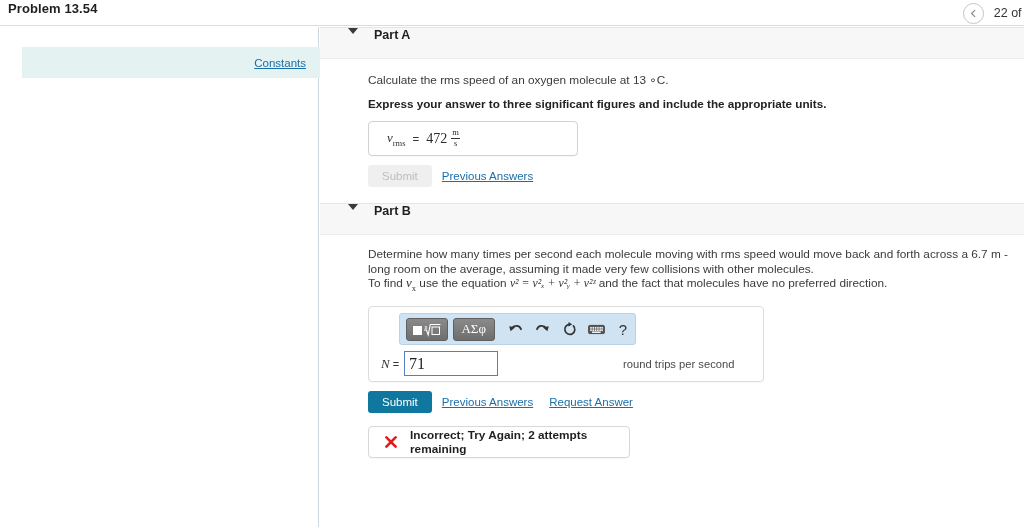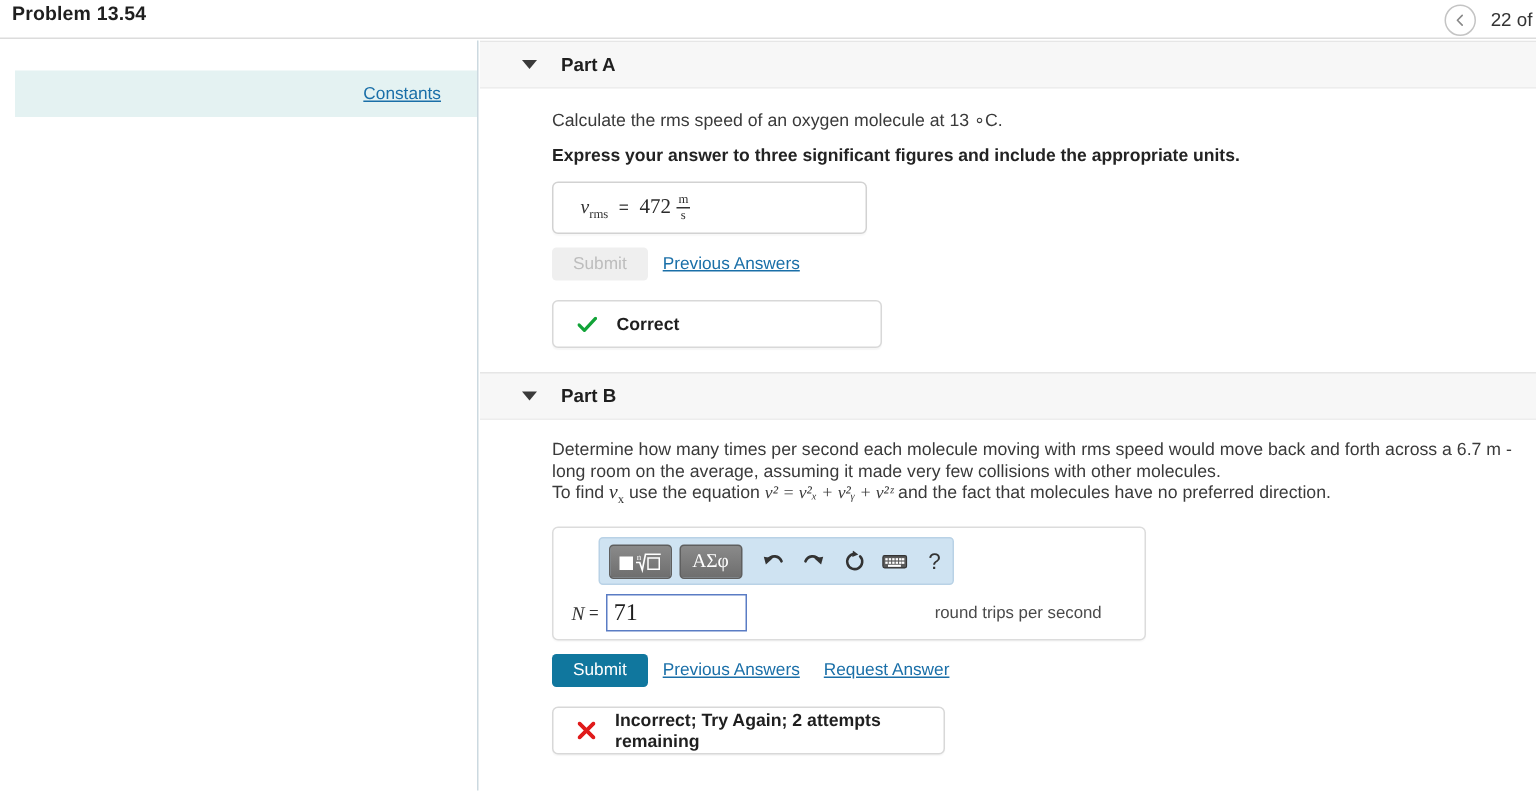--- a/index.html
+++ b/index.html
@@ -41,21 +41,21 @@
   }
 
   
   #sidebar {
     position: absolute; left: 0; top: 27px;
     width: 319px; height: 500px;
     background: #ffffff;
     border-right: 1px solid #ccd9e0;
   }
   #constants-bar {
-    position: absolute; left: 10px; top: 20px;
+    position: absolute; left: 22px; top: 20px;
     width: 308px; height: 31px;
     background: #e4f2f2;
     display: flex; align-items: center; justify-content: flex-end;
   }
   #constants-link {
     font-size: 11.5px; color: #1a6fa8;
     text-decoration: underline; cursor: pointer;
     margin-right: 24px;
   }
 
@@ -66,21 +66,21 @@
     background: #ffffff;
     overflow: hidden;
   }
 
   .part-header {
     position: relative;
     width: 704px; height: 32px;
     background: #f7f7f7;
     border-top: 1px solid #e6e6e6;
     border-bottom: 1px solid #ededed;
-    display: flex; align-items: center;
+    display: flex; align-items: flex-start;
     cursor: pointer;
   }
   .caret {
     margin-left: 28px; margin-right: 16px;
     width: 0; height: 0;
     border-left: 5px solid transparent;
     border-right: 5px solid transparent;
     border-top: 6px solid #3a3a3a;
   }
   .part-label {
@@ -263,28 +263,20 @@
         <span class="num">m</span>
         <span class="den">s</span>
       </span>
     </div>
 
     <div class="actions">
       <button class="btn btn-disabled">Submit</button>
       <span class="link">Previous Answers</span>
     </div>
 
-    <div class="banner" id="banner-correct">
-      <span class="mark">
-        <svg width="13" height="11" viewBox="0 0 13 11">
-          <polyline points="1,5.6 4.6,9.2 12,1.3" fill="none" stroke="#12a338" stroke-width="2.2" stroke-linecap="round" stroke-linejoin="round"></polyline>
-        </svg>
-      </span>
-      <span class="bt">Correct</span>
-    </div>
   </div>
 
   <div class="part-header" style="margin-top:16px;">
     <span class="caret"></span>
     <span class="part-label">Part B</span>
   </div>
 
   <div class="part-body">
     <div class="prompt prompt-b">
       <span>Determine how many times per second each molecule moving with rms speed would move back and forth across a 6.7 m -long room on the average,</span>

